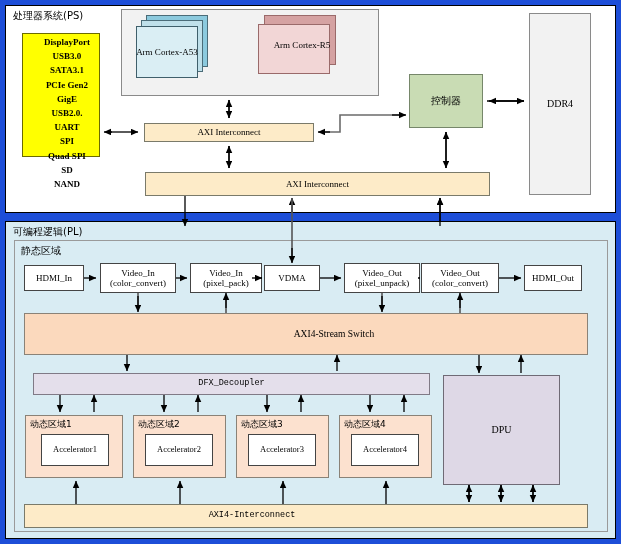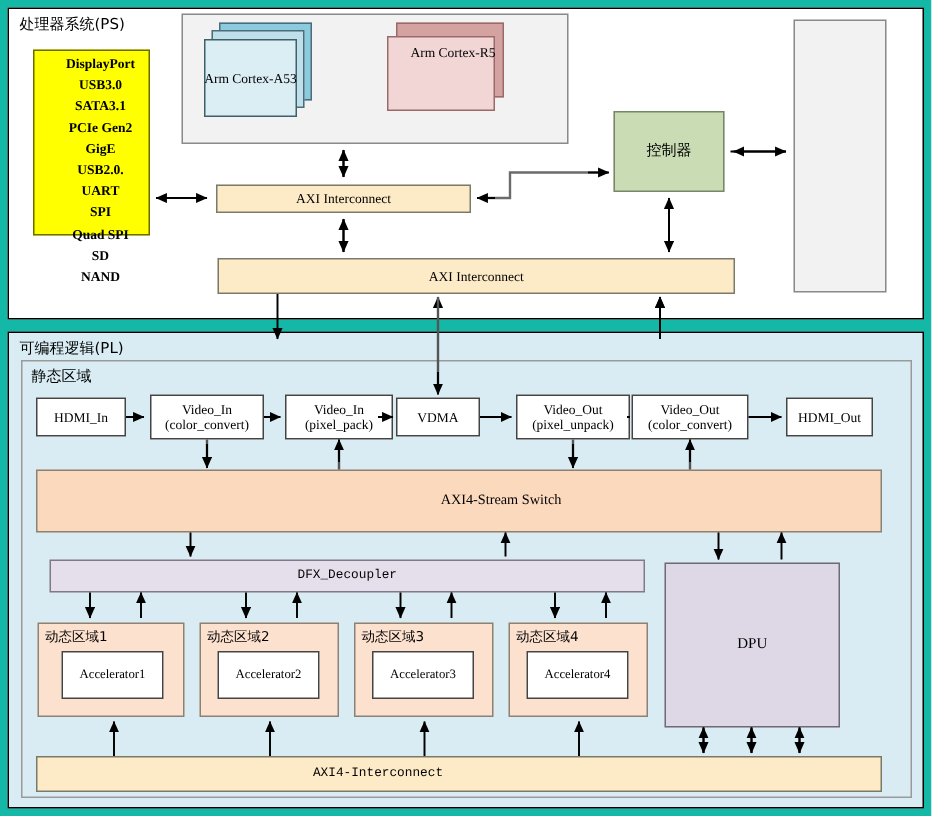--- a/index.html
+++ b/index.html
@@ -1,17 +1,17 @@
 <!DOCTYPE html>
 <html><head>
 <meta charset="utf-8">
 <style>
   html,body{margin:0;padding:0;background:#ffffff;}
   body{font-family:"Liberation Serif", serif;}
-  #root{position:relative;width:621px;height:544px;overflow:hidden;background:#14b8a6;}
+  #root{position:relative;width:621px;height:544px;overflow:hidden;background:#1d4ed8;}
   .abs{position:absolute;box-sizing:border-box;}
   .lbl{position:absolute;box-sizing:border-box;display:flex;align-items:center;justify-content:center;text-align:center;line-height:1.12;}
 
   
   .frame-ps{border:1.5px solid #000;background:#ffffff;}
   .frame-pl{border:1.5px solid #000;background:#d9ecf3;}
   .frame-static{border:1.5px solid #9a9a9a;background:#d9ecf3;}
   .frame-cpu{border:1.5px solid #8a8a8a;background:#f2f2f2;}
 
   .sect-title{position:absolute;font-family:"DejaVu Sans", sans-serif;font-size:10px;color:#000;white-space:nowrap;}
@@ -50,21 +50,21 @@
 
   <div class="abs frame-cpu" style="left:121px;top:9px;width:258px;height:87px;"></div>
 
   <div class="abs card-a" style="left:146px;top:15px;width:62px;height:52px;"></div>
   <div class="abs card-b" style="left:141px;top:20px;width:62px;height:52px;"></div>
   <div class="abs card-c" style="left:136px;top:26px;width:62px;height:52px;"></div>
   <div class="lbl t-serif" style="left:136px;top:26px;width:62px;height:52px;font-size:9px;">Arm Cortex-A53</div>
 
   <div class="abs card-r1" style="left:264px;top:15px;width:72px;height:50px;"></div>
   <div class="abs card-r2" style="left:258px;top:24px;width:72px;height:50px;"></div>
-  <div class="lbl t-serif" style="left:258px;top:10px;width:88px;height:50px;font-size:9px;">Arm Cortex-R5</div>
+  <div class="lbl t-serif" style="left:258px;top:20px;width:88px;height:50px;font-size:9px;">Arm Cortex-R5</div>
 
   <div class="abs box-yellow" style="left:22px;top:33px;width:78px;height:124px;">
     <span class="periph">DisplayPort</span>
     <span class="periph">USB3.0</span>
     <span class="periph">SATA3.1</span>
     <span class="periph">PCIe Gen2</span>
     <span class="periph">GigE</span>
     <span class="periph">USB2.0.</span>
     <span class="periph">UART</span>
     <span class="periph">SPI</span>
@@ -76,20 +76,21 @@
   <div class="abs box-tan" style="left:144px;top:123px;width:170px;height:19px;"></div>
   <div class="lbl t-serif" style="left:144px;top:123px;width:170px;height:19px;font-size:9px;">AXI Interconnect</div>
 
   <div class="abs box-tan" style="left:145px;top:172px;width:345px;height:24px;"></div>
   <div class="lbl t-serif" style="left:145px;top:172px;width:345px;height:24px;font-size:9px;">AXI Interconnect</div>
 
   <div class="abs box-green" style="left:409px;top:74px;width:74px;height:54px;"></div>
   <div class="lbl t-cjk" style="left:409px;top:74px;width:74px;height:54px;font-size:10px;">控制器</div>
 
   <div class="abs box-grey" style="left:529px;top:13px;width:62px;height:182px;"></div>
+  <div class="lbl t-serif" style="left:529px;top:13px;width:62px;height:182px;font-size:10px;">DDR4</div>
 
   <div class="abs frame-pl" style="left:5px;top:221px;width:611px;height:318px;"></div>
   <div class="sect-title" style="left:13px;top:225px;">可编程逻辑(PL)</div>
 
   <div class="abs frame-static" style="left:14px;top:240px;width:594px;height:292px;"></div>
   <div class="sect-title" style="left:21px;top:244px;">静态区域</div>
 
   <div class="abs box-white" style="left:24px;top:265px;width:60px;height:26px;"></div>
   <div class="lbl t-serif" style="left:24px;top:265px;width:60px;height:26px;font-size:9px;flex-direction:column;">
     <span>HDMI_In</span>

